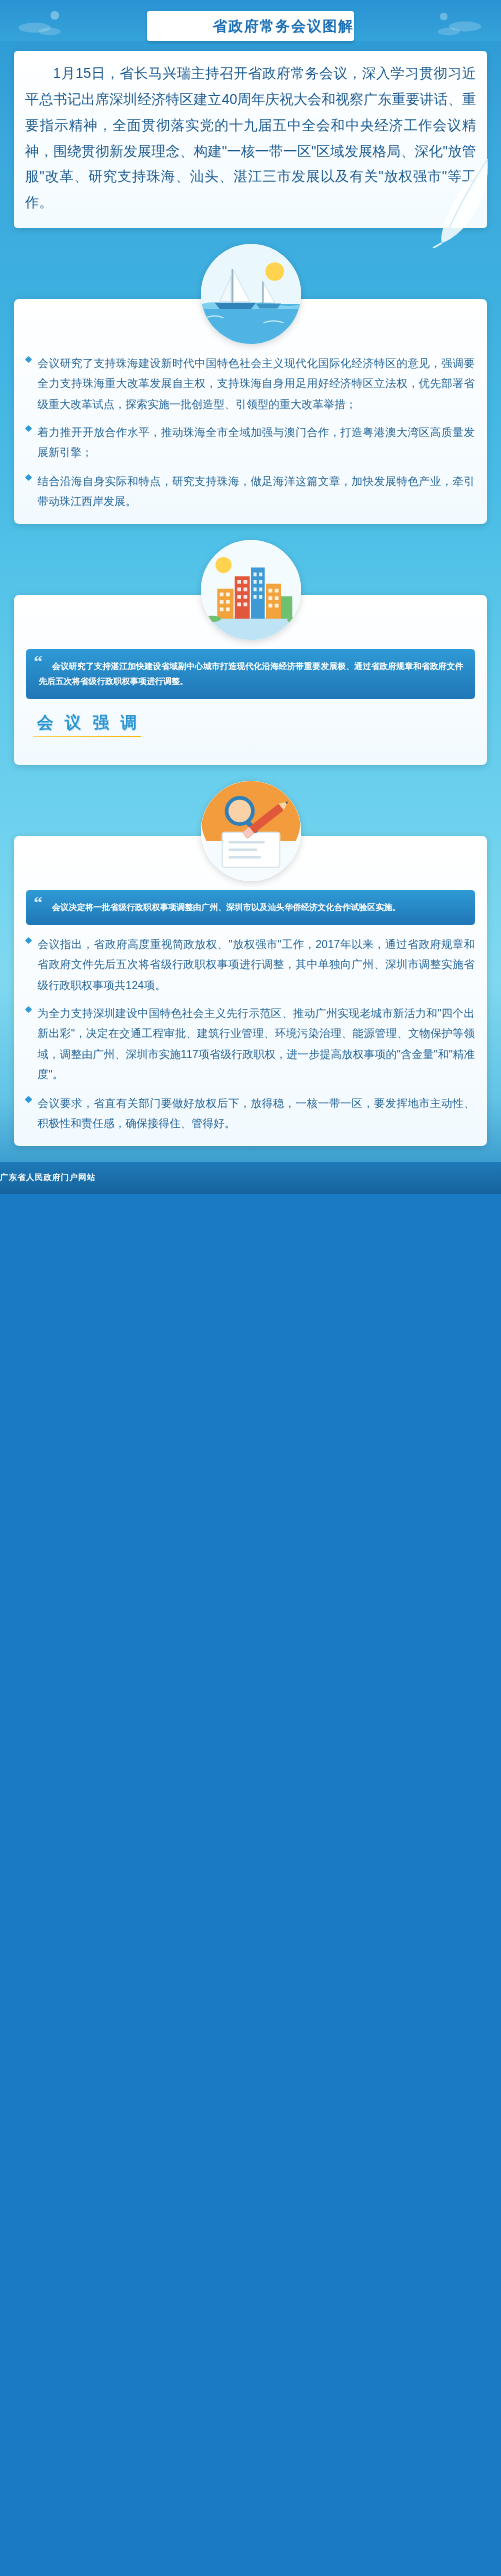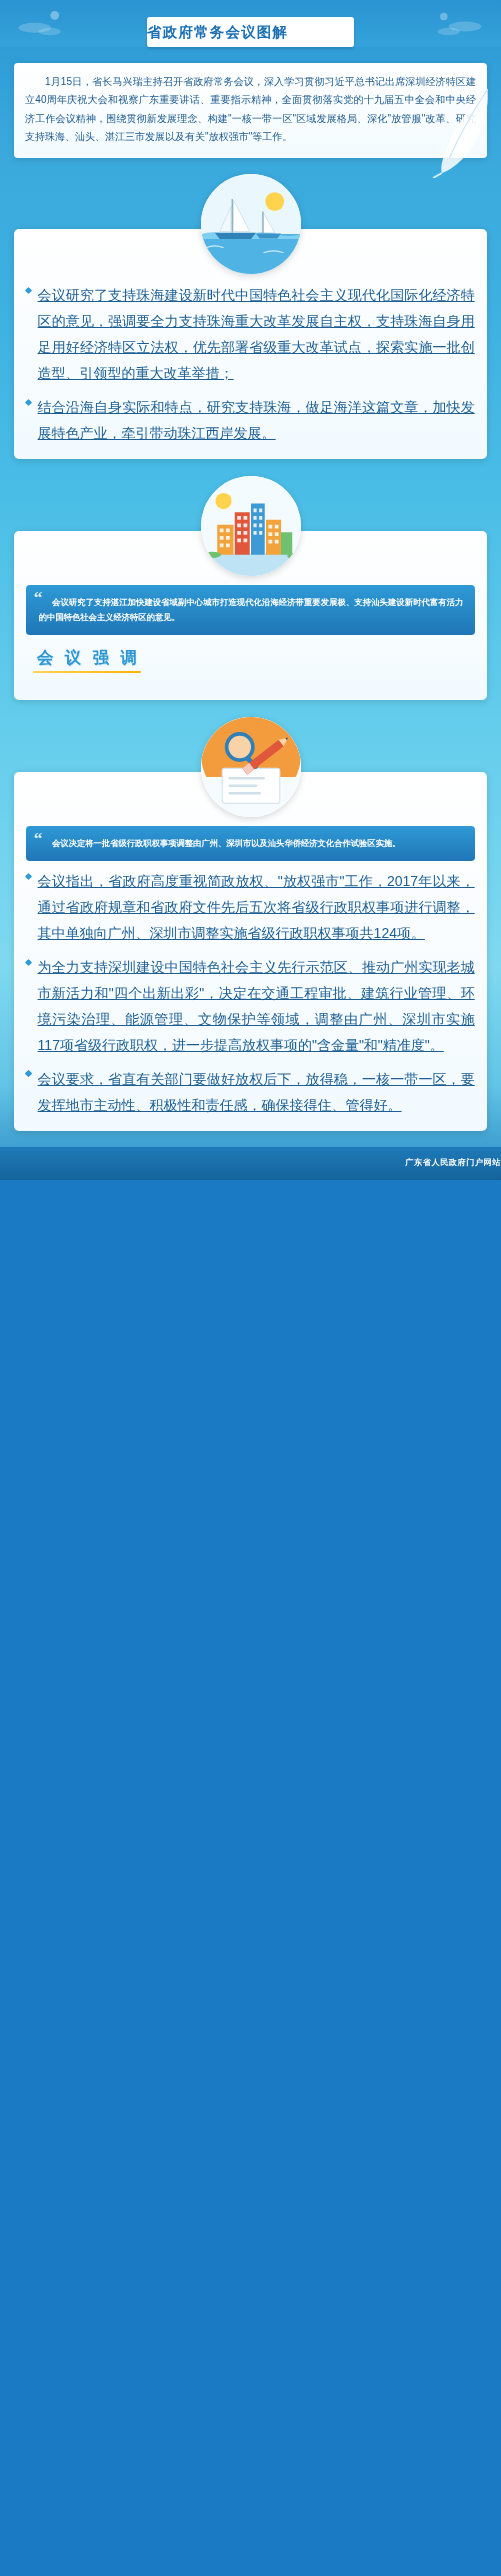--- a/index.html
+++ b/index.html
@@ -26,23 +26,23 @@
     overflow: hidden;
   }
 
   
   .header {
     position: relative;
     padding: 11.3px 0 0 0;
     background: linear-gradient(180deg,#2a93d2 0%, #35a3da 100%);
   }
   .title-banner {
-    margin: 6px auto;
+    margin: 0 auto;
     width: 207px;
-    text-align: left;
+    text-align: right;
     background: #fff;
     border-radius: 2.5px;
     padding: 5.6px 0 5px;
     box-shadow: 0 1.3px 3.1px rgba(0,0,0,0.15);
   }
   .title-banner .main-title {
     font-size: 14.4px;
     font-weight: bold;
     color: #1a6fb5;
     letter-spacing: 1.3px;
@@ -61,21 +61,21 @@
   }
   .intro-card {
     background: linear-gradient(180deg,#ffffff 0%, #f3fbff 100%);
     border-radius: 3.8px;
     padding: 10px 11.3px 11.3px;
     box-shadow: 0 1.9px 6.3px rgba(0,0,0,0.13);
     position: relative;
     z-index: 2;
   }
   .intro-card p {
-    font-size: 10px;
+    font-size: 14px;
     line-height: 1.85;
     color: #19588f;
     text-align: justify;
     text-indent: 2em;
   }
   .feather {
     position: absolute;
     right: 3.8px; bottom: -3.8px;
     width: 69px; height: 94px;
     z-index: 3;
@@ -160,40 +160,39 @@
     border-radius: 1.3px;
     margin-top: 1.9px;
   }
 
   
   ul.blist { list-style: none; }
   ul.blist li {
     position: relative;
     padding-left: 11.3px;
     margin-bottom: 8.1px;
-    font-size: 14px;
+    font-size: 11px;
     line-height: 1.85;
     color: #1d5f94;
     text-align: justify;
-    text-decoration: underline;
   }
   ul.blist li:last-child { margin-bottom: 0; }
   ul.blist li .dia {
     position: absolute;
     left: 0; top: 4.4px;
     width: 5px; height: 5px;
     background: #2e9ad6;
     transform: rotate(45deg);
     border-radius: 0.6px;
   }
 
   
   .footer {
     background: linear-gradient(180deg,#1e7ab8 0%, #15639c 100%);
-    text-align: right;
+    text-align: left;
     padding: 10px 0 11.3px;
   }
   .footer .fnote {
     color: #ffffff;
     font-size: 8.1px;
     font-weight: bold;
     letter-spacing: 0.6px;
   }
 </style>
 </head>
@@ -254,20 +253,21 @@
             <path d="M88 95 L128 95 L122 103 L94 103 Z" fill="#3b93c6"></path>
           </g>
           <path d="M8 118 Q22 112 36 118" stroke="#ffffff" stroke-width="2" fill="none" opacity="0.7"></path>
           <path d="M100 126 Q116 120 132 126" stroke="#ffffff" stroke-width="2" fill="none" opacity="0.7"></path>
         </svg>
       </div>
     </div>
     <div class="card">
       <ul class="blist">
         <li><span class="dia"></span><span>会议研究了支持珠海建设新时代中国特色社会主义现代化国际化经济特区的意见，强调要全力支持珠海重大改革发展自主权，支持珠海自身用足用好经济特区立法权，优先部署省级重大改革试点，探索实施一批创造型、引领型的重大改革举措；</span></li>
+        <li><span class="dia"></span><span>着力推开开放合作水平，推动珠海全市全域加强与澳门合作，打造粤港澳大湾区高质量发展新引擎；</span></li>
         <li><span class="dia"></span><span>结合沿海自身实际和特点，研究支持珠海，做足海洋这篇文章，加快发展特色产业，牵引带动珠江西岸发展。</span></li>
       </ul>
     </div>
   </div>
 
   <div class="section">
     <div class="illus">
       <div class="illus-circle">
         <svg width="100" height="100" viewBox="0 0 160 160">
           <rect x="0" y="0" width="160" height="160" fill="#f4fbfe"></rect>
@@ -309,21 +309,21 @@
               <rect x="118" y="102" width="6" height="6"></rect>
           </g>
           <ellipse cx="18" cy="126" rx="14" ry="5" fill="#6fc06f"></ellipse>
           <ellipse cx="150" cy="128" rx="12" ry="5" fill="#6fc06f"></ellipse>
         </svg>
       </div>
     </div>
     <div class="card">
       <div class="quote">
         <span class="qmark">“</span>
-        <p>会议研究了支持湛江加快建设省域副中心城市打造现代化沿海经济带重要发展极、支持汕头建设新时代富有活力的中国特色社会主义经济特区的意见。</p>
+        <p>会议研究了支持湛江加快建设省域副中心城市打造现代化沿海经济带重要发展极、通过省政府规章和省政府文件先后五次将省级行政职权事项进行调整。</p>
       </div>
 
       <div class="stress">
         <div class="stress-inner">
           <div>
             <span class="stress-char">会</span>
             <span class="stress-char">议</span>
             <span class="stress-char">强</span>
             <span class="stress-char">调</span>
           </div>

